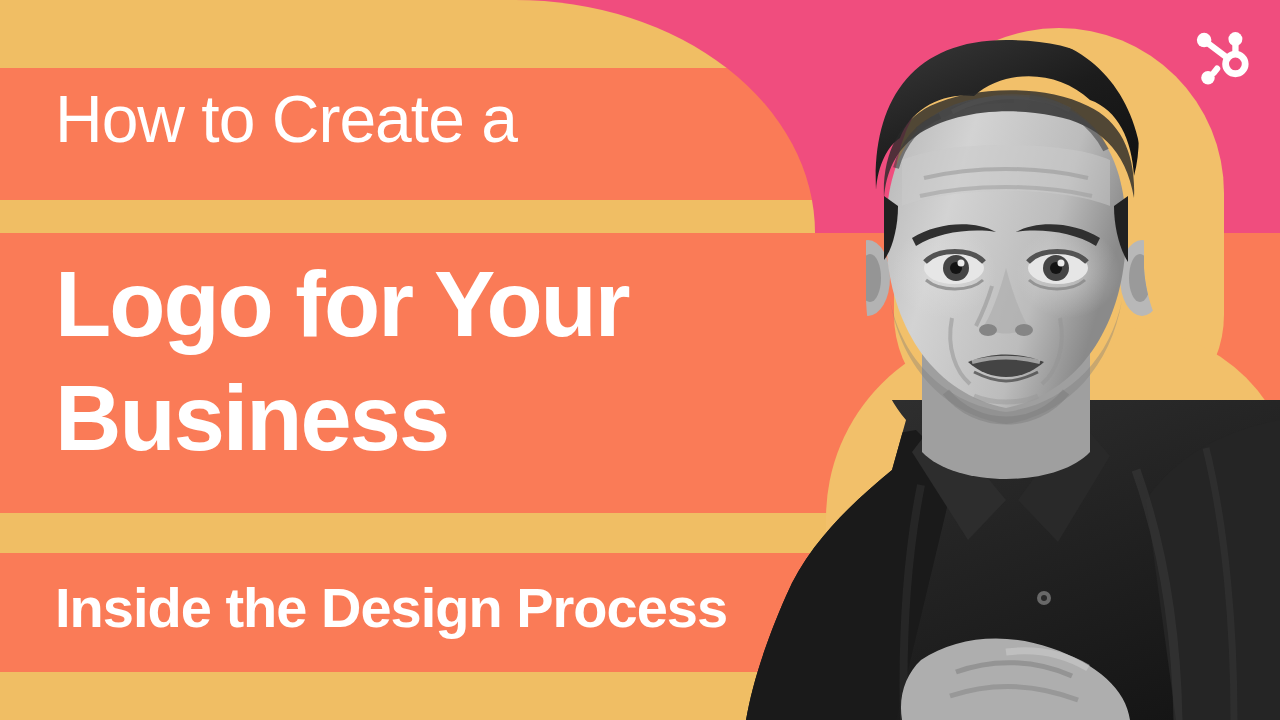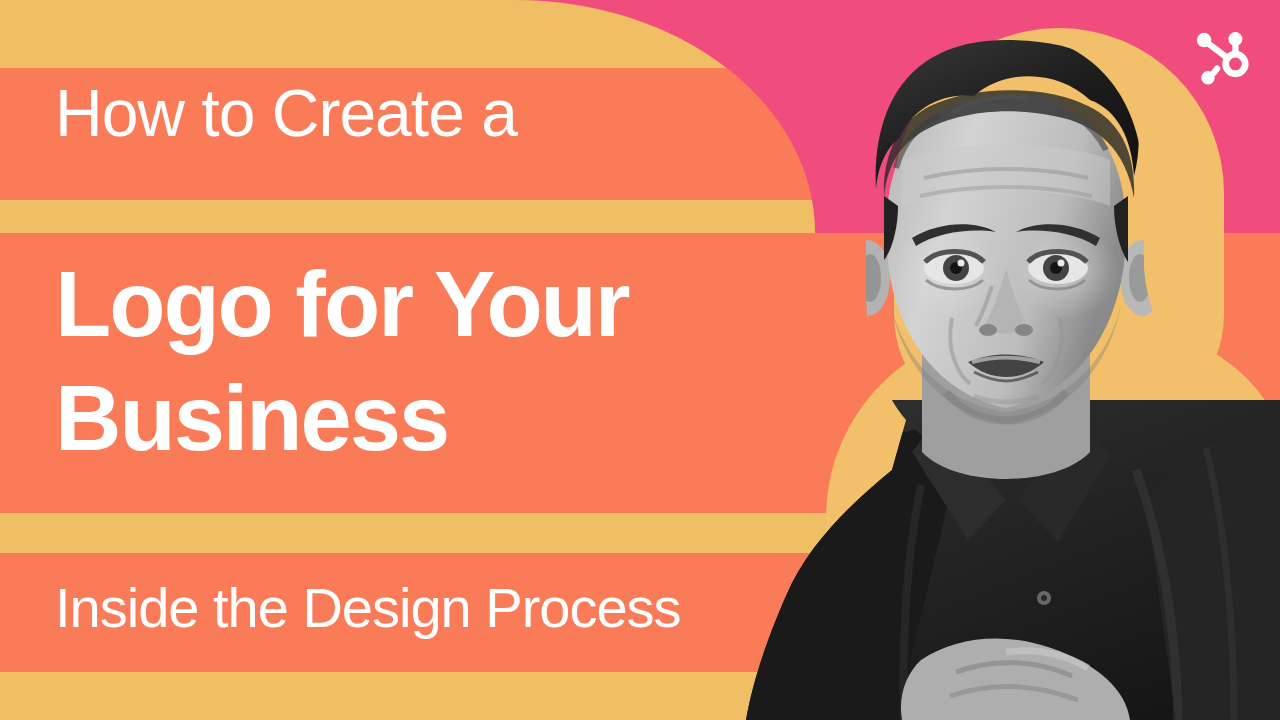--- a/index.html
+++ b/index.html
@@ -71,34 +71,34 @@
 
   .person{
     position:absolute;left:0;top:0;width:574px;height:720px;
     filter:grayscale(100%);
   }
   .person svg{display:block;width:100%;height:100%;}
 
   
   .txt{position:absolute;color:#ffffff;white-space:nowrap;}
   .line-kicker{
-    left:55px;top:80px;
+    left:55px;top:86px;
     font-size:66px;font-weight:400;letter-spacing:-1px;line-height:1;
   }
   .line-main1{
     left:55px;top:258px;
     font-size:92px;font-weight:700;letter-spacing:-2px;line-height:1;
   }
   .line-main2{
     left:55px;top:372px;
     font-size:92px;font-weight:700;letter-spacing:-2px;line-height:1;
   }
   .line-sub{
     left:55px;top:580px;
-    font-size:56px;font-weight:400;letter-spacing:-1px;line-height:1;
+    font-size:56px;font-weight:700;letter-spacing:-1px;line-height:1;
     z-index:9;
   }
 
   
   .logo{position:absolute;right:26px;top:26px;width:62px;height:62px;z-index:12;}
   .logo svg{display:block;width:100%;height:100%;}
 </style>
 </head>
 <body>
 

